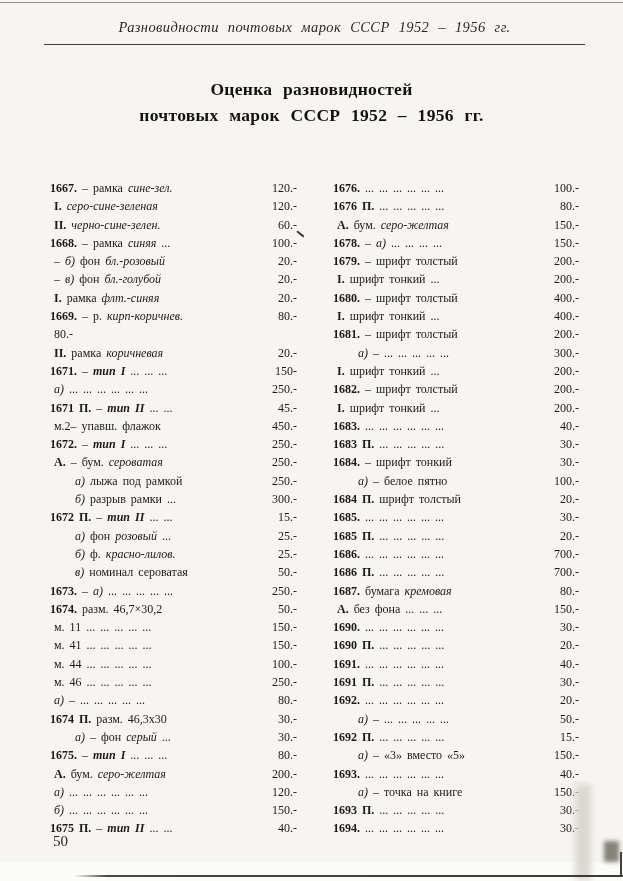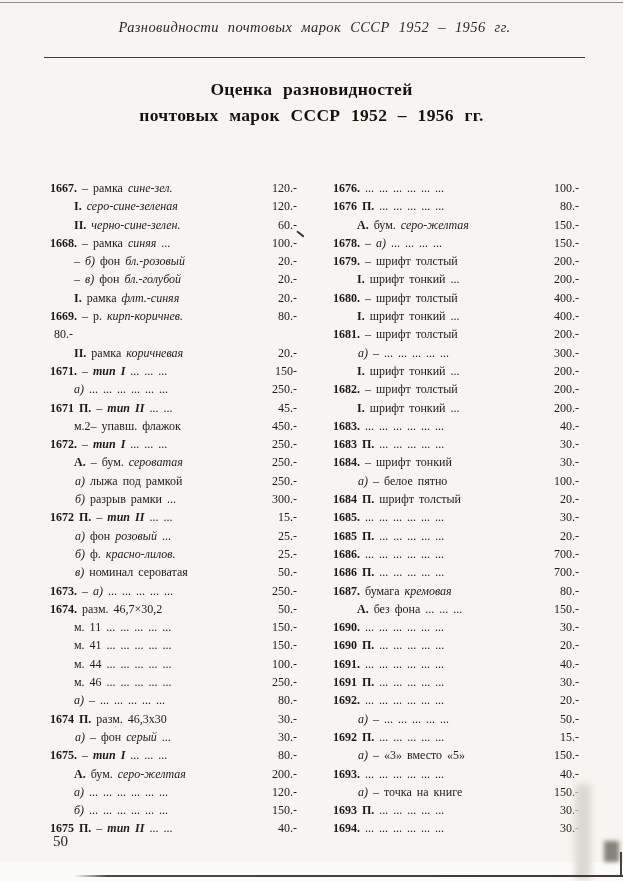--- a/index.html
+++ b/index.html
@@ -9,38 +9,38 @@
     font-family:"Liberation Serif","DejaVu Serif",serif;
     color:#1c1a17;
     position:relative;overflow:hidden;
   }
   .page{position:absolute;inset:0;}
   .top-edge-line{position:absolute;top:2px;left:0;width:623px;height:1px;background:#908e8a;}
   .running-head{
     position:absolute;top:19px;left:44px;width:541px;
     text-align:center;font-style:italic;font-size:14.5px;
     letter-spacing:0.4px;word-spacing:5px;color:#2b2926;
-    border-bottom:1.6px solid #3e3c38;padding-bottom:21px;
+    border-bottom:1.6px solid #3e3c38;padding-bottom:8px;
   }
   .title{
     position:absolute;top:76px;left:0;width:623px;margin:0;
     text-align:center;font-weight:bold;font-size:17.5px;line-height:26px;
     word-spacing:6px;letter-spacing:0.3px;color:#131210;
   }
   .title .title-line{display:block;}
   .col{position:absolute;top:179px;font-size:12px;}
   .col-left{left:50px;width:247px;}
   .col-right{left:333px;width:246px;}
   .row{
     display:flex;justify-content:space-between;align-items:baseline;
     height:18.3px;line-height:18.3px;white-space:nowrap;
   }
   .label{word-spacing:2px;overflow:hidden;}
   .price{text-align:right;padding-left:4px;}
-  .indent-1 .label{margin-left:24px;}
+  .indent-1 .label{margin-left:4px;}
   .indent-2 .label{margin-left:25px;}
   .seg-b{font-weight:bold;}
   .seg-i{font-style:italic;}
   .seg-bi{font-weight:bold;font-style:italic;}
   .page-number{position:absolute;left:53px;top:833px;font-size:15px;color:#262420;}
   .bottom-strip{position:absolute;left:0;top:862px;width:623px;height:19px;background:#fbfbf9;}
   .tick-mark{
     position:absolute;left:296px;top:233px;width:9px;height:1.6px;
     background:#3c3a37;transform:rotate(38deg);border-radius:1px;
   }

